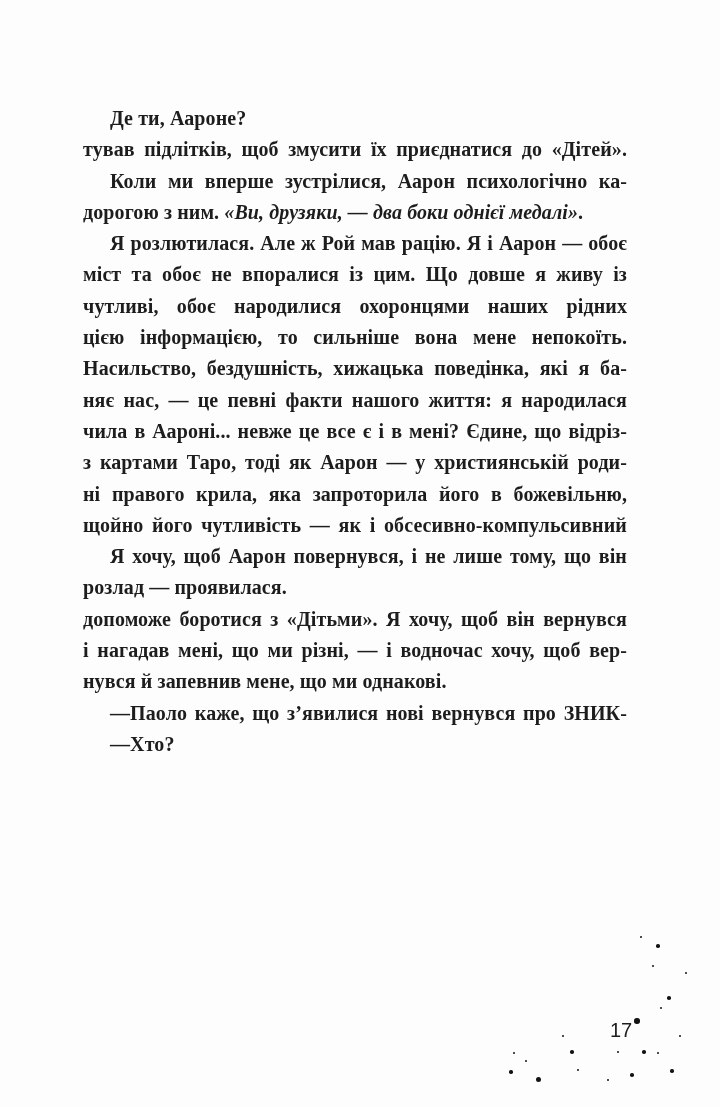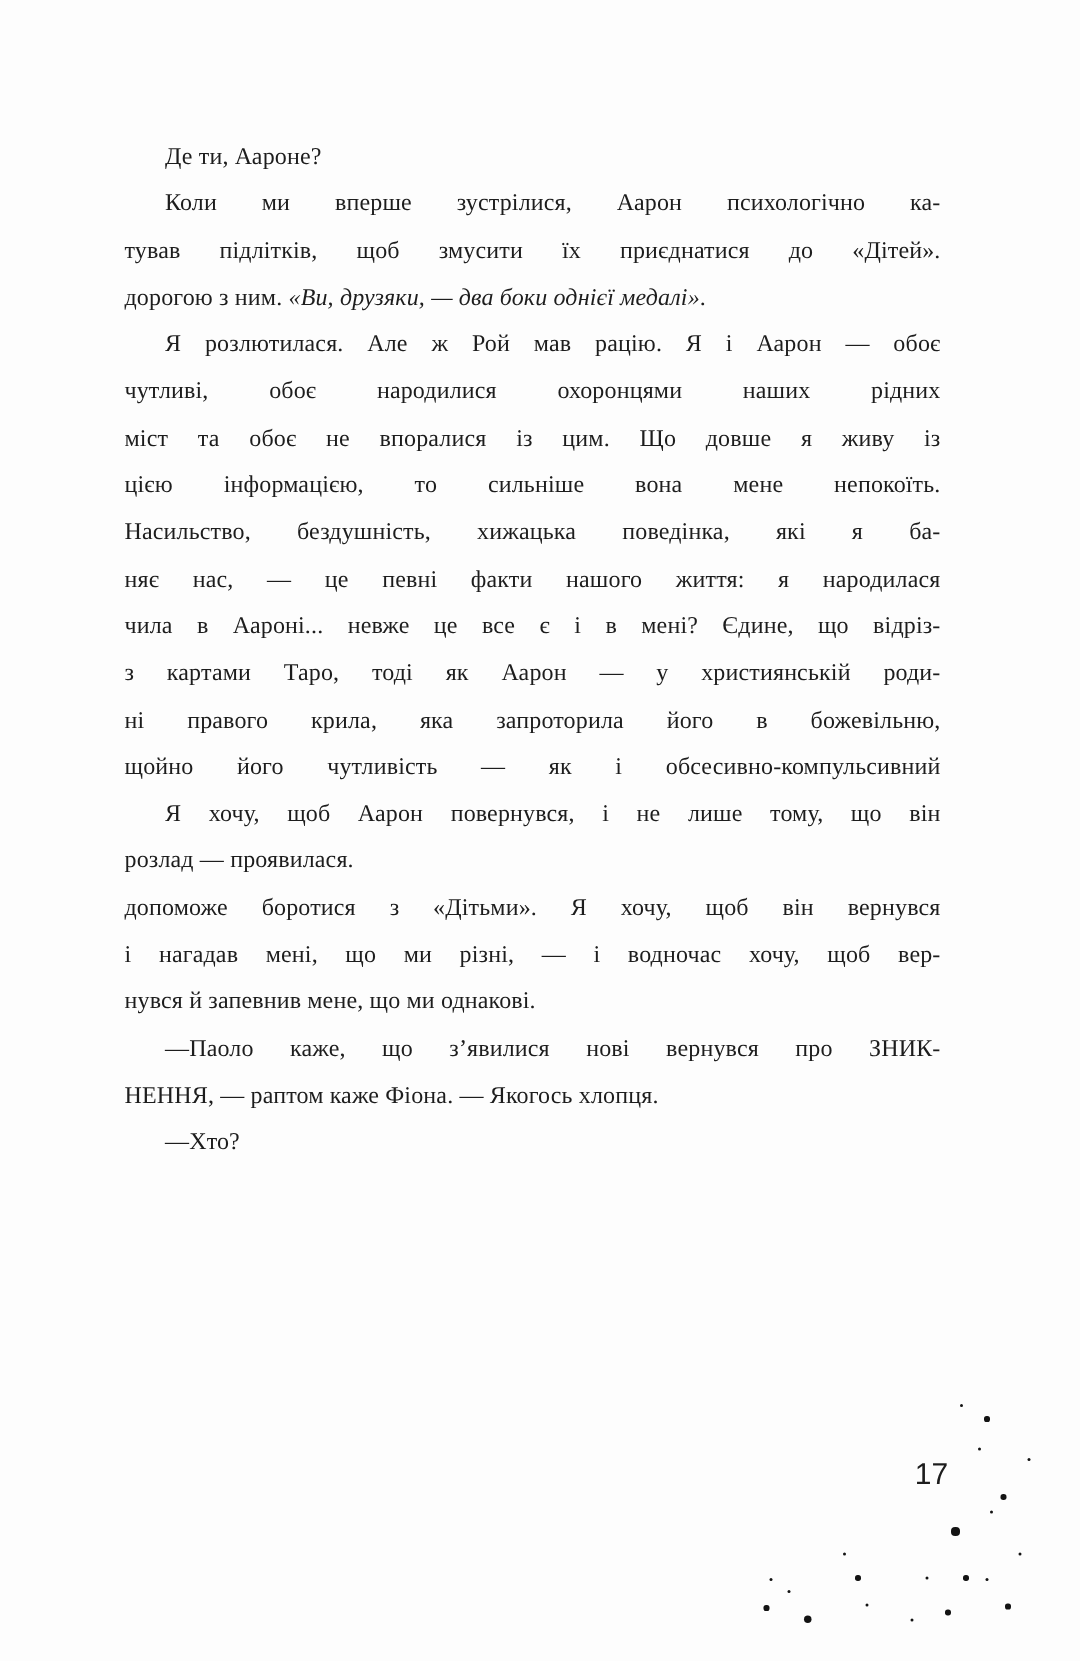--- a/index.html
+++ b/index.html
@@ -2,63 +2,63 @@
 <html lang="uk" style="--bg: #fdfdfd; --ink: #1d1d1d; --dot: #131313;"><head>
 <meta charset="utf-8">
 <style>
   html,body{margin:0;padding:0;}
   body{
     width:720px;height:1107px;position:relative;overflow:hidden;
     background:var(--bg,#fdfdfd);
     font-family:"Liberation Serif","DejaVu Serif",serif;
   }
   .text-block{
-    position:absolute;left:83px;top:89px;width:544px;
-    font-size:16px;line-height:31.3px;color:var(--ink,#1d1d1d);
+    position:absolute;left:83px;top:103px;width:544px;
+    font-size:20px;line-height:31.3px;color:var(--ink,#1d1d1d);
     letter-spacing:0.1px;
+    font-weight:bold;
   }
   .line{white-space:normal;}
   .line.just{text-align:justify;text-align-last:justify;}
   .line.ind{text-indent:27px;}
   .line i{font-style:italic;}
   .page-number{
-    position:absolute;left:604px;top:972px;width:34px;
+    position:absolute;left:604px;top:1019px;width:34px;
     font-family:"Liberation Sans","DejaVu Sans",sans-serif;
     font-size:20px;color:var(--ink,#1d1d1d);text-align:center;
   }
   .dot{
     position:absolute;border-radius:50%;
     background:var(--dot,#131313);
   }
 </style>
 </head>
 <body>
 
 <main class="text-block">
     <div class="line ind"><span>Де ти, Аароне?</span></div>
+    <div class="line just"><span>тував підлітків, щоб змусити їх приєднатися до «Дітей».</span></div>
     <div class="line just ind"><span>Коли ми вперше зустрілися, Аарон психологічно ка-</span></div>
-    <div class="line just"><span>тував підлітків, щоб змусити їх приєднатися до «Дітей».</span></div>
     <div class="line"><span>дорогою з ним. </span><i>«Ви, друзяки, — два боки однієї медалі»</i><span>.</span></div>
     <div class="line just ind"><span>Я розлютилася. Але ж Рой мав рацію. Я і Аарон — обоє</span></div>
+    <div class="line just"><span>міст та обоє не впоралися із цим. Що довше я живу із</span></div>
     <div class="line just"><span>чутливі, обоє народилися охоронцями наших рідних</span></div>
-    <div class="line just"><span>міст та обоє не впоралися із цим. Що довше я живу із</span></div>
     <div class="line just"><span>цією інформацією, то сильніше вона мене непокоїть.</span></div>
     <div class="line just"><span>Насильство, бездушність, хижацька поведінка, які я ба-</span></div>
     <div class="line just"><span>няє нас, — це певні факти нашого життя: я народилася</span></div>
     <div class="line just"><span>чила в Аароні... невже це все є і в мені? Єдине, що відріз-</span></div>
     <div class="line just"><span>з картами Таро, тоді як Аарон — у християнській роди-</span></div>
     <div class="line just"><span>ні правого крила, яка запроторила його в божевільню,</span></div>
     <div class="line just"><span>щойно його чутливість — як і обсесивно-компульсивний</span></div>
     <div class="line just ind"><span>Я хочу, щоб Аарон повернувся, і не лише тому, що він</span></div>
     <div class="line"><span>розлад — проявилася.</span></div>
     <div class="line just"><span>допоможе боротися з «Дітьми». Я хочу, щоб він вернувся</span></div>
     <div class="line just"><span>і нагадав мені, що ми різні, — і водночас хочу, щоб вер-</span></div>
     <div class="line"><span>нувся й запевнив мене, що ми однакові.</span></div>
     <div class="line just ind"><span>—Паоло каже, що з’явилися нові вернувся про ЗНИК-</span></div>
-    <div class="line"><span>НЕННЯ, — раптом каже Фіона. — Якогось хлопця.</span></div>
     <div class="line ind"><span>—Хто?</span></div>
     <div class="line ind"></div>
   </main>
 
 <div class="page-number">17</div>
 
 <div id="dots">
     <div class="dot" style="left: 640px; top: 936px; height: 2px; width: 2px;"></div>
     <div class="dot" style="left: 656.3px; top: 944.3px; height: 3.4px; width: 3.4px;"></div>
     <div class="dot" style="left: 651.8px; top: 964.8px; height: 2.4px; width: 2.4px;"></div>

